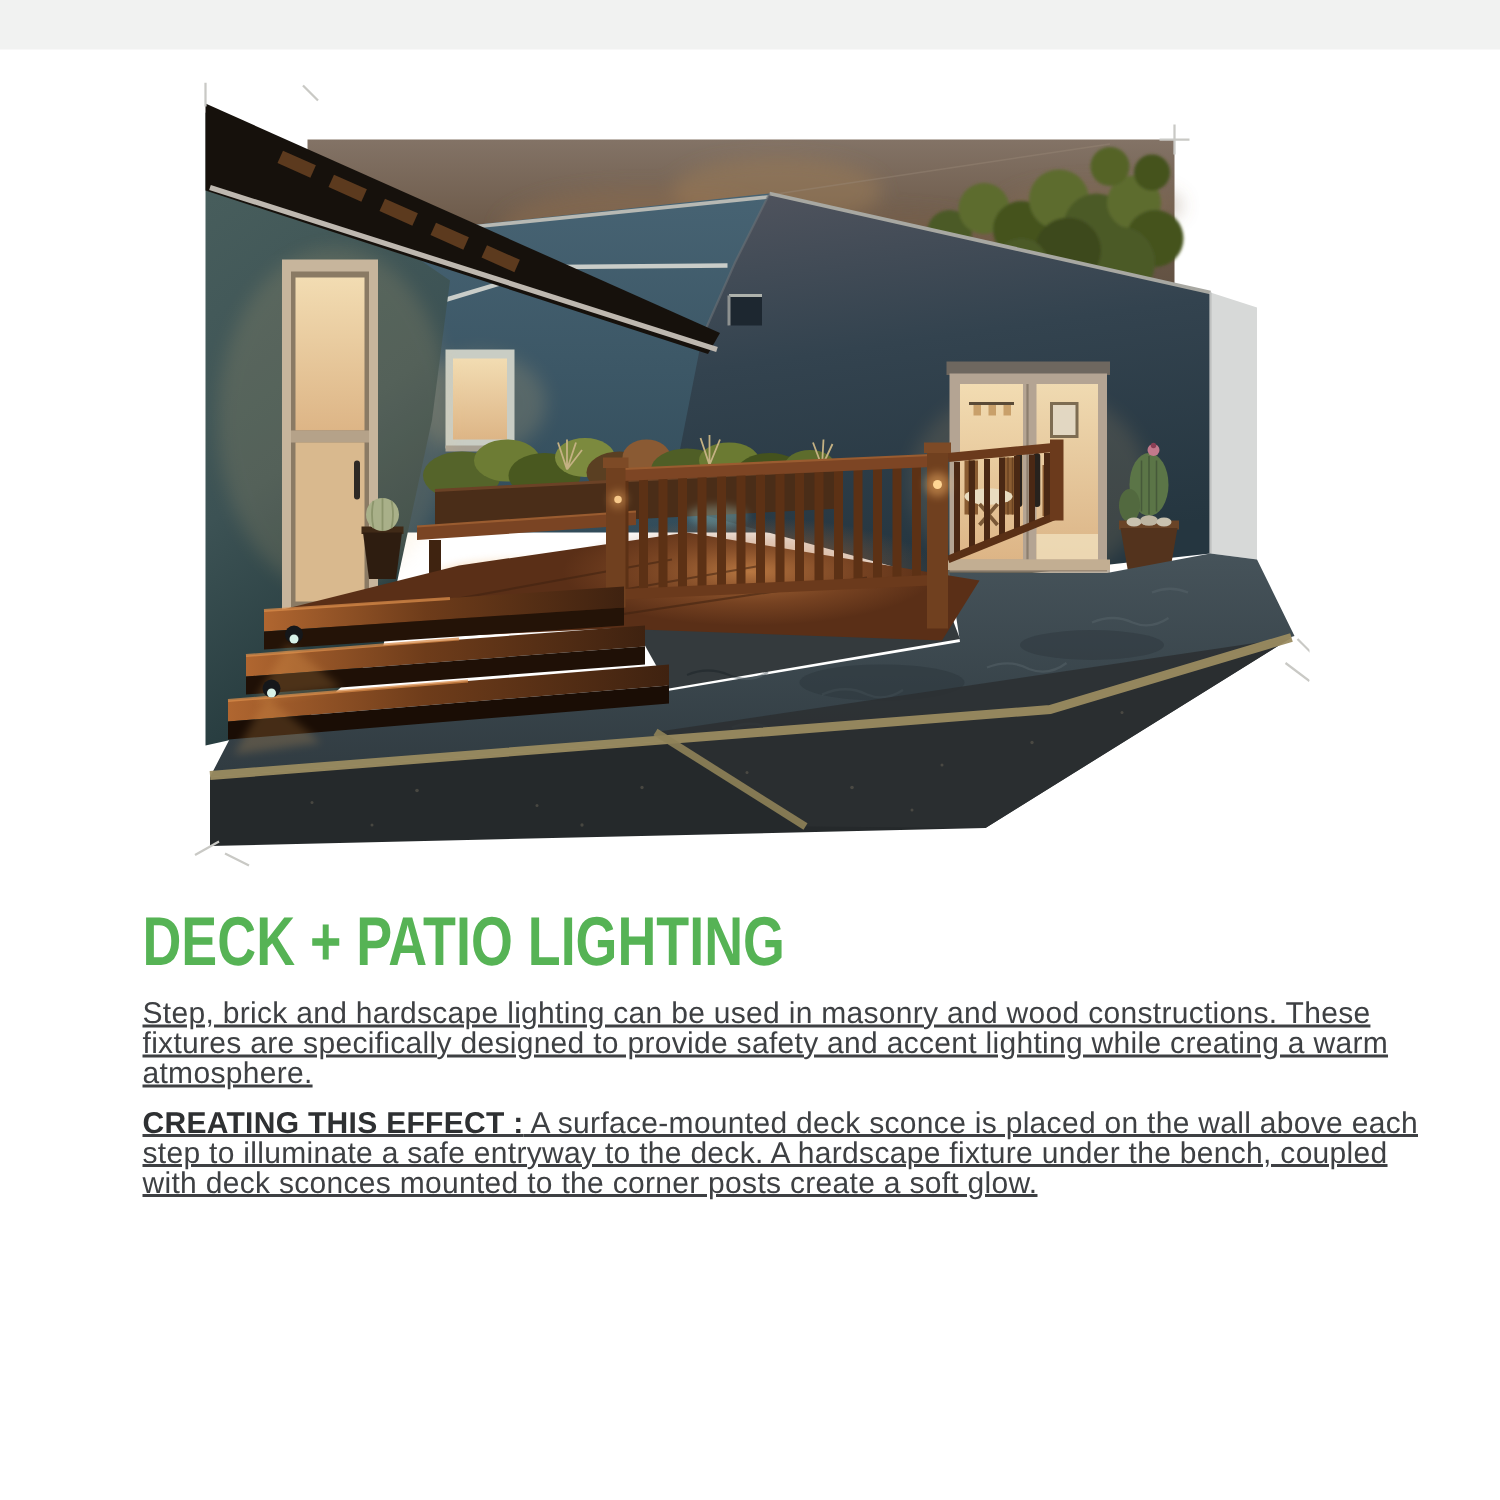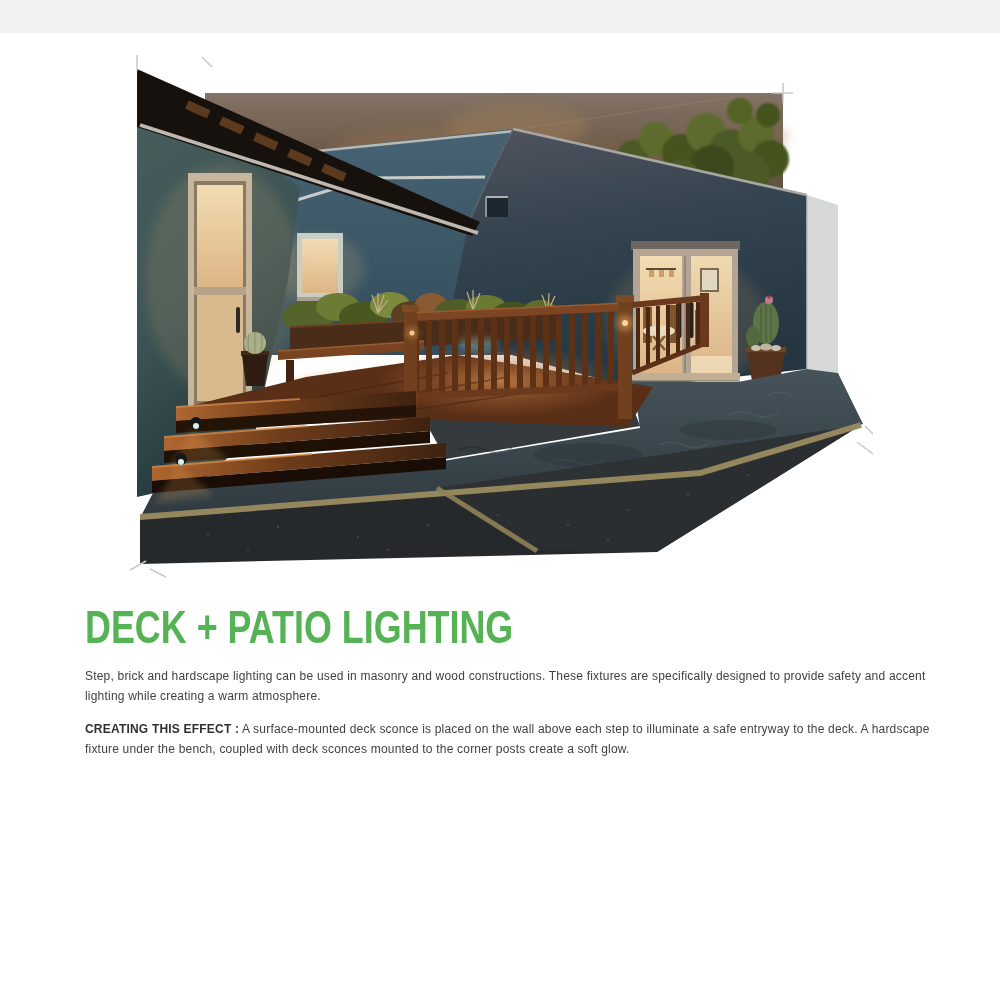--- a/index.html
+++ b/index.html
@@ -2,29 +2,30 @@
 <html><head>
 <meta charset="utf-8">
 <style>
   html,body{margin:0;padding:0;}
   .page{
     position:relative;width:1000px;height:1000px;background:#ffffff;
     overflow:hidden;font-family:"Liberation Sans",sans-serif;
   }
   .top-band{position:absolute;top:0;left:0;width:1000px;height:33px;background:#f1f2f1;}
   .illustration{position:absolute;left:128px;top:55px;width:745px;height:530px;}
-  .content{position:absolute;left:85px;top:604px;width:856px;}
+  .content{position:absolute;left:95px;top:604px;width:856px;}
   .heading{
     margin:0 0 16px 0;font-weight:bold;font-size:46px;line-height:1.0;
     color:#56b355;letter-spacing:0px;white-space:nowrap;
     transform:scaleX(0.78);transform-origin:left center;
   }
   .para{
-    margin:0 0 13px 0;font-size:12px;line-height:20px;color:#3e4043;
+    margin:0 0 13px 0;font-size:20px;line-height:20px;color:#3e4043;
     letter-spacing:0.2px;
+    text-decoration:underline;
   }
   .effect-label{font-weight:bold;color:#2e3032;}
   .footer{
     position:absolute;left:0;top:815px;width:1000px;height:185px;
     background:#f1f2f1;text-align:center;
   }
   .brand-line{
     margin:0;padding-top:31px;font-weight:bold;font-size:38px;line-height:1.0;
     letter-spacing:2px;white-space:nowrap;transform:scaleX(0.82);
   }

